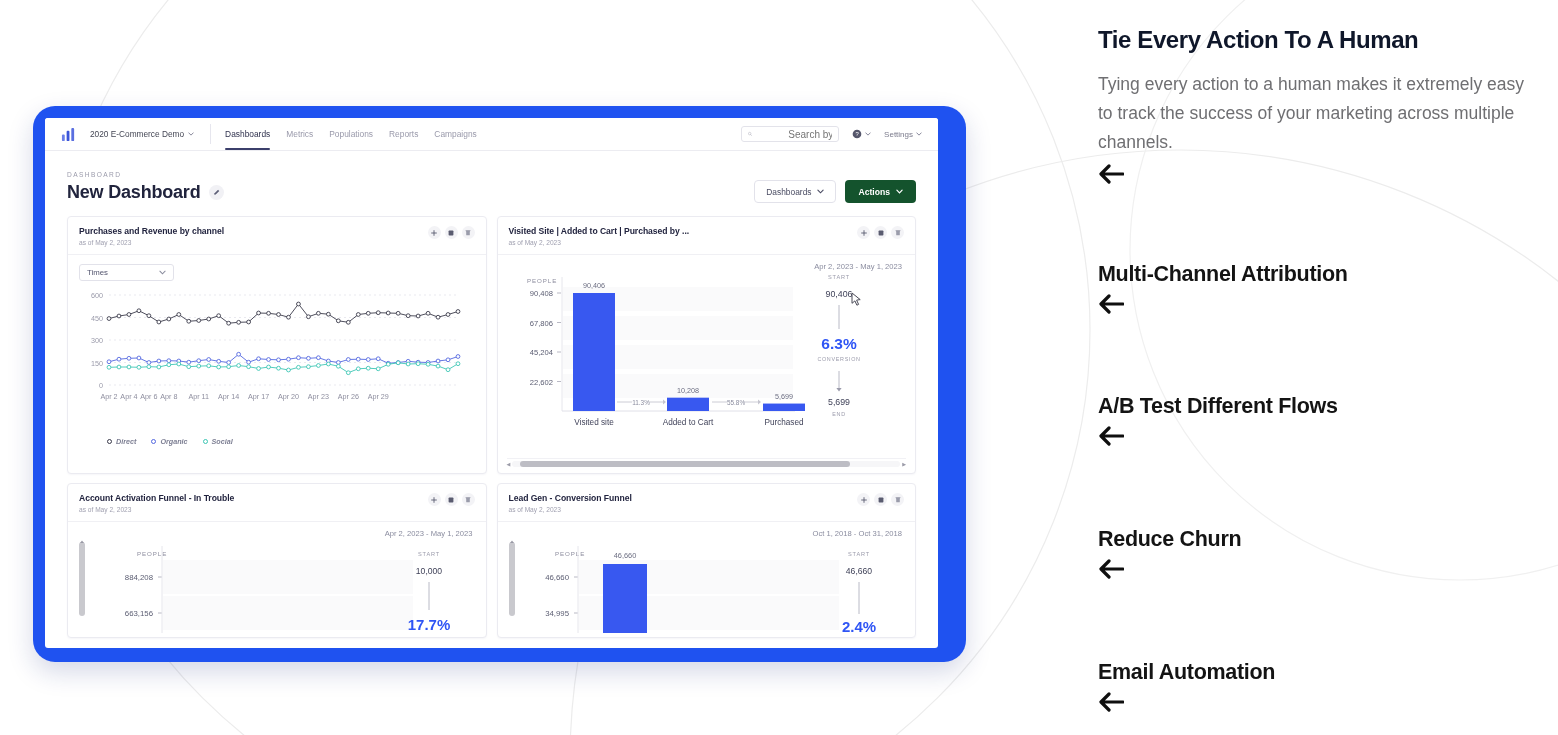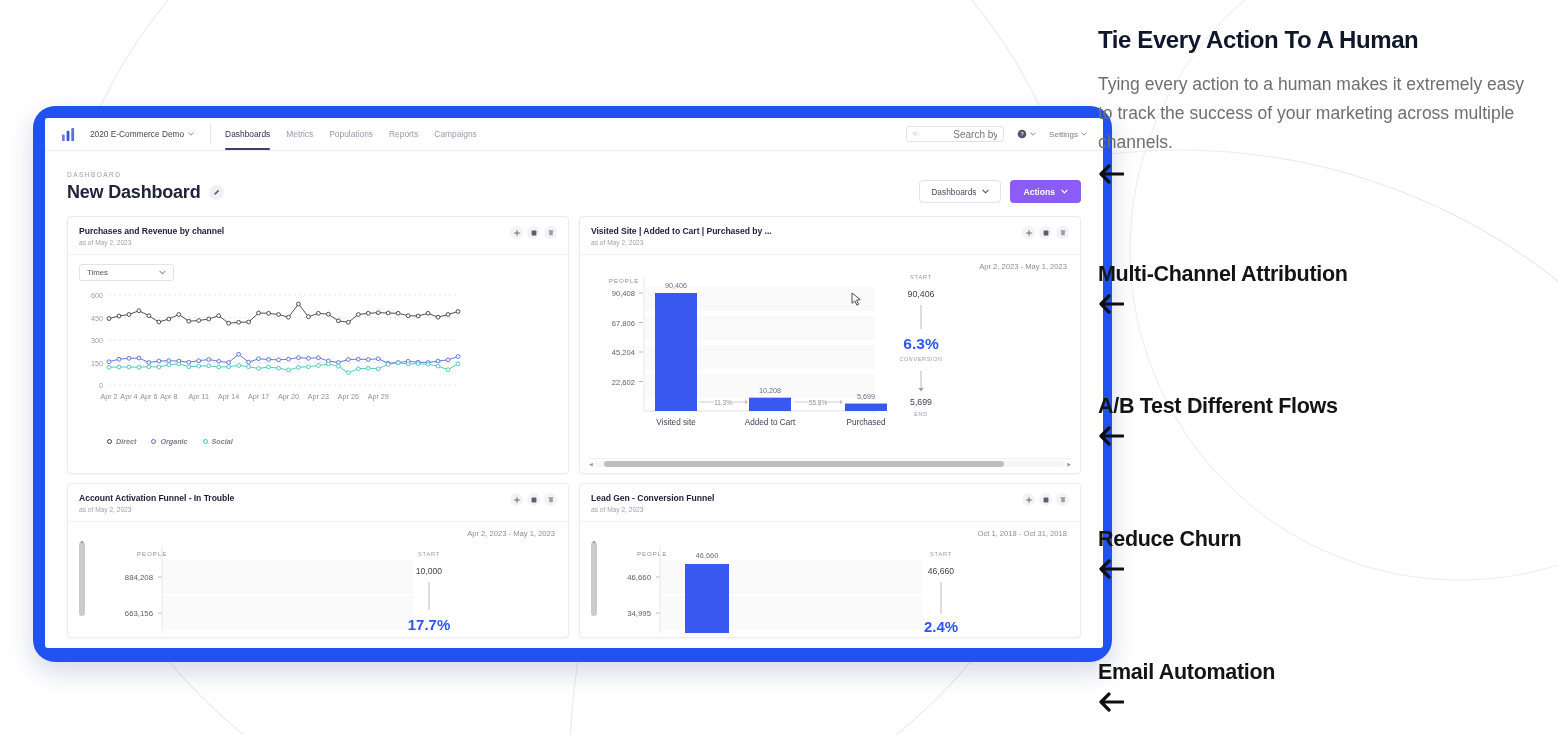--- a/index.html
+++ b/index.html
@@ -10,24 +10,24 @@
     overflow: hidden;
   }
   #root { position: relative; width: 1558px; height: 735px; background: #fff; }
 
   
   .bg-arcs { position: absolute; inset: 0; pointer-events: none; }
 
   
   .device-frame {
     position: absolute; left: 33px; top: 106px;
-    width: 1079px; height: 556px;
+    width: 933px; height: 556px;
     background: #1f52f0;
     border-radius: 22px;
-    padding: 12px 9px 14px 12px;
+    padding: 12px 28px 14px 12px;
     box-shadow: 0 10px 26px rgba(20,40,120,.18);
   }
   .device-screen {
     width: 100%; height: 100%;
     background: #ffffff;
     border-radius: 3px;
     overflow: hidden;
     position: relative;
   }
 
@@ -80,21 +80,21 @@
     display:flex;align-items:center;justify-content:center;
   }
   .head-actions { margin-left:auto; display:flex; align-items:center; gap:9px; }
   .btn-ghost {
     height: 23px; padding: 0 11px; border:1px solid #e2e2ea; border-radius:4px;
     background:#fff; font-size:8.4px; color:#4a4c63;
     display:flex; align-items:center; gap:6px; white-space:nowrap;
   }
   .btn-primary {
     height: 23px; padding: 0 13px; border-radius:4px; border:none;
-    background:#8b5cf6; font-size:8.6px; font-weight:700; color:#fff;
+    background:#14532d; font-size:8.6px; font-weight:700; color:#fff;
     display:flex; align-items:center; gap:6px; white-space:nowrap;
   }
 
   
   .grid {
     padding: 13px 22px 0 22px;
     display:grid; grid-template-columns: 1fr 1fr; gap: 9px 10px;
   }
   .card {
     background:#fff; border:1px solid #ebebf1; border-radius:4px;

